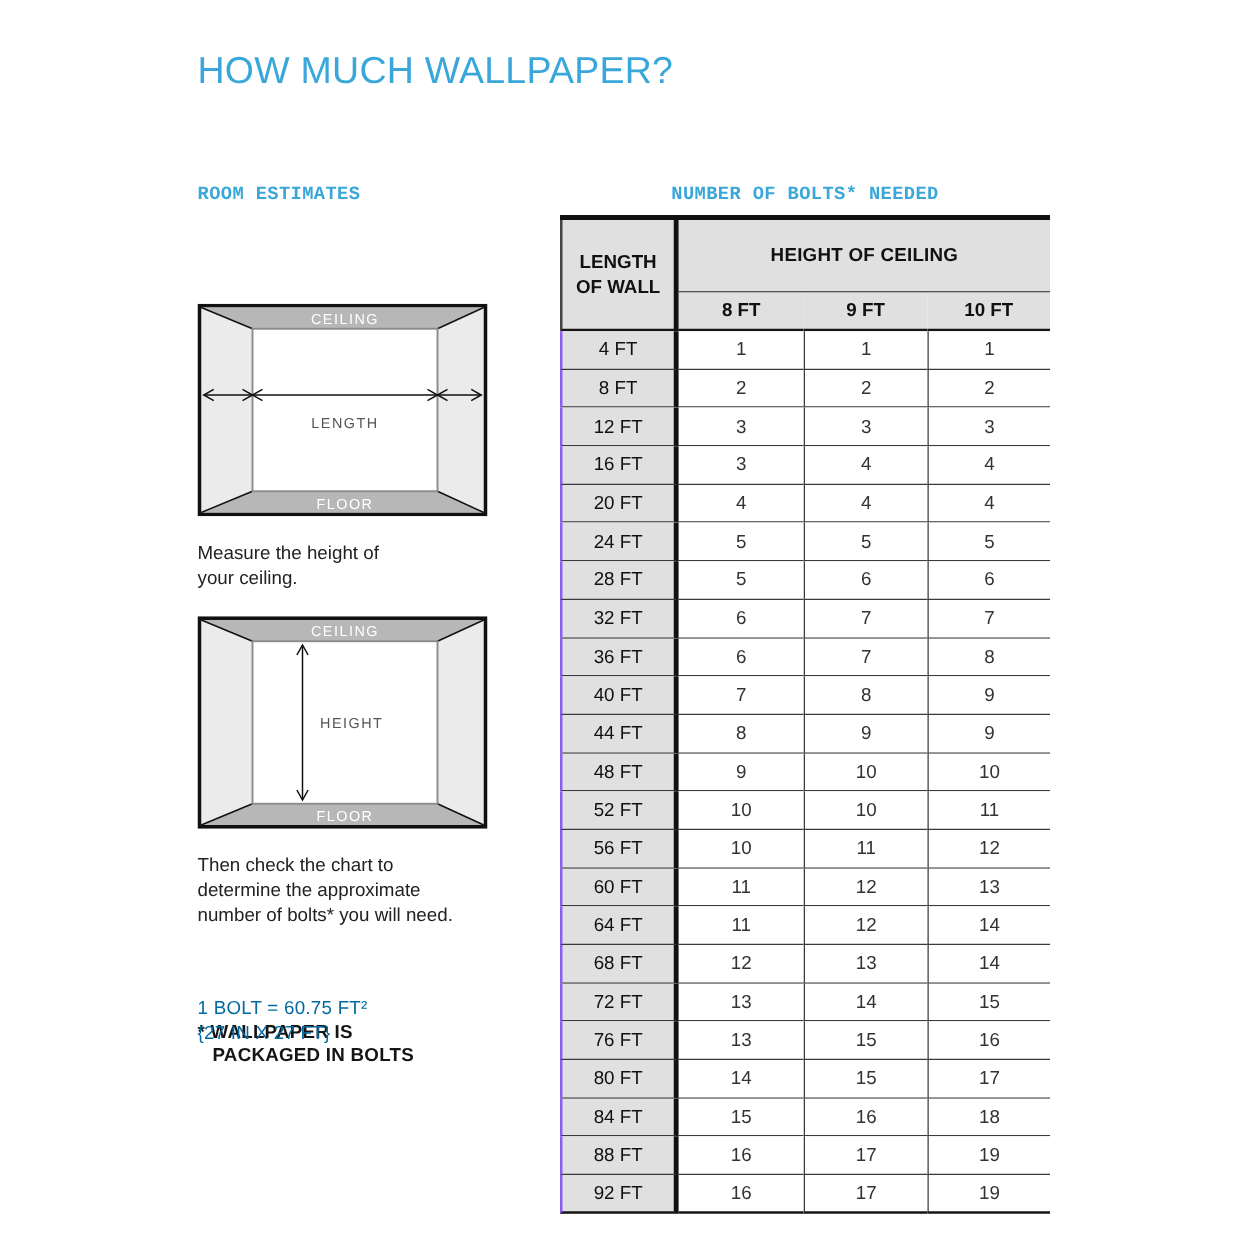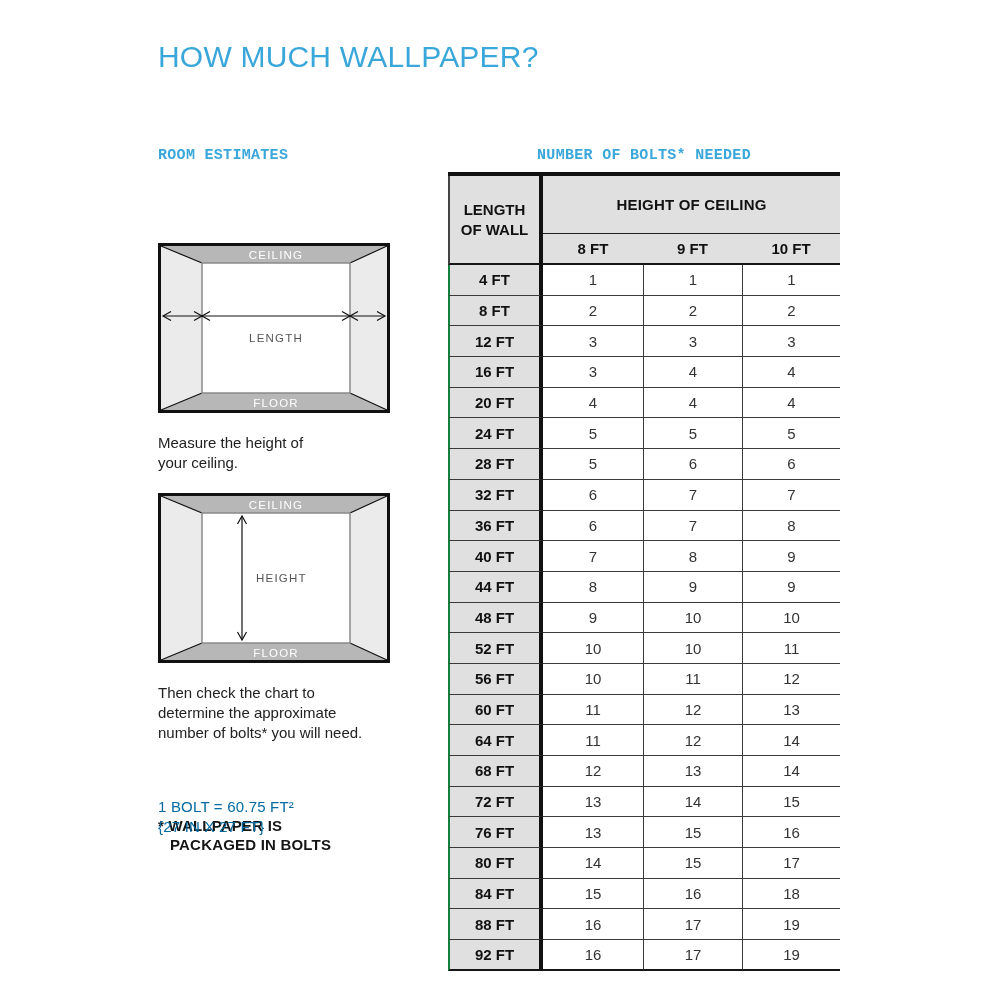--- a/index.html
+++ b/index.html
@@ -120,24 +120,24 @@
   tr.sub-head-row th {
     height: 31px;
     background: #e0e0e0;
     border-bottom: 2px solid #161616;
     font-weight: 700;
     color: #111;
   }
   tbody th.row-label {
     height: 30.7px;
     background: #e0e0e0;
-    border-left: 2px solid #15803d;
+    border-left: 2px solid #8b5cf6;
     border-right: 4px solid #111;
     border-bottom: 1.5px solid #3a3a3a;
-    font-weight: 700;
+    font-weight: 400;
     color: #111;
   }
   tbody td {
     height: 30.7px;
     border-bottom: 1.5px solid #3a3a3a;
     color: #333;
     background: #ffffff;
   }
   tbody td:nth-child(3), tbody td:nth-child(4) {
     border-left: 1.5px solid #3a3a3a;

